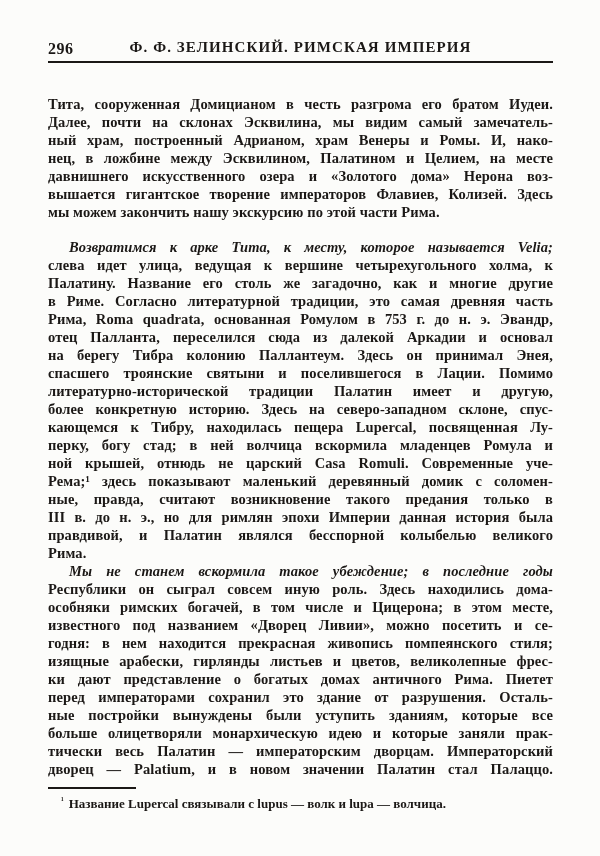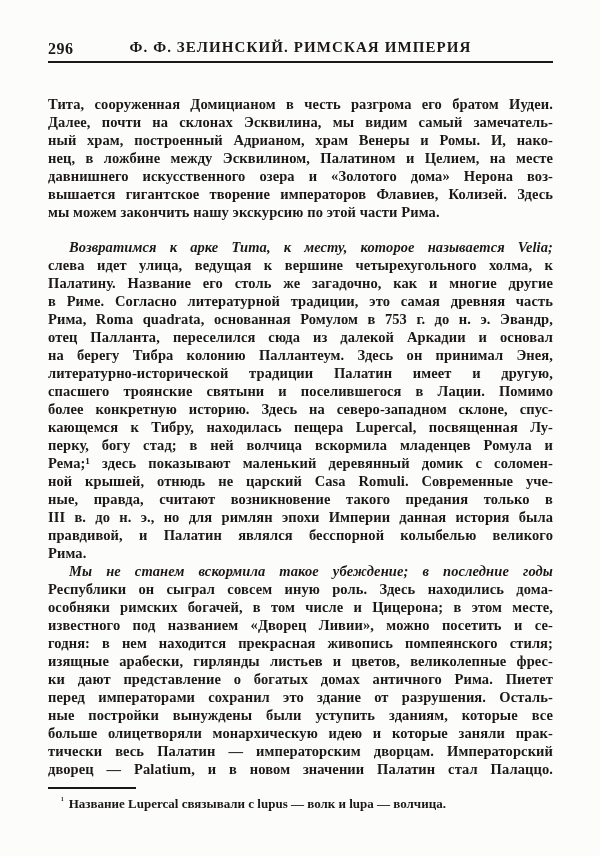--- a/index.html
+++ b/index.html
@@ -98,27 +98,27 @@
     </div>
 
     <div class="para para-gap">
       <div class="tline indent">Возвратимся к арке Тита, к месту, которое называется Velia;</div>
       <div class="tline">слева идет улица, ведущая к вершине четырехугольного холма, к</div>
       <div class="tline">Палатину. Название его столь же загадочно, как и многие другие</div>
       <div class="tline">в Риме. Согласно литературной традиции, это самая древняя часть</div>
       <div class="tline">Рима, Roma quadrata, основанная Ромулом в 753 г. до н. э. Эвандр,</div>
       <div class="tline">отец Палланта, переселился сюда из далекой Аркадии и основал</div>
       <div class="tline">на берегу Тибра колонию Паллантеум. Здесь он принимал Энея,</div>
+      <div class="tline">спасшего троянские святыни и поселившегося в Лации. Помимо</div>
       <div class="tline">литературно-исторической традиции Палатин имеет и другую,</div>
-      <div class="tline">спасшего троянские святыни и поселившегося в Лации. Помимо</div>
       <div class="tline">более конкретную историю. Здесь на северо-западном склоне, спус-</div>
       <div class="tline">кающемся к Тибру, находилась пещера Lupercal, посвященная Лу-</div>
       <div class="tline">перку, богу стад; в ней волчица вскормила младенцев Ромула и</div>
+      <div class="tline">ной крышей, отнюдь не царский Casa Romuli. Современные уче-</div>
       <div class="tline">Рема;¹ здесь показывают маленький деревянный домик с соломен-</div>
-      <div class="tline">ной крышей, отнюдь не царский Casa Romuli. Современные уче-</div>
       <div class="tline">ные, правда, считают возникновение такого предания только в</div>
       <div class="tline">III в. до н. э., но для римлян эпохи Империи данная история была</div>
       <div class="tline">правдивой, и Палатин являлся бесспорной колыбелью великого</div>
       <div class="tline lastline">Рима.</div>
     </div>
 
     <div class="para">
       <div class="tline indent">Мы не станем вскормила такое убеждение; в последние годы</div>
       <div class="tline">Республики он сыграл совсем иную роль. Здесь находились дома-</div>
       <div class="tline">особняки римских богачей, в том числе и Цицерона; в этом месте,</div>

